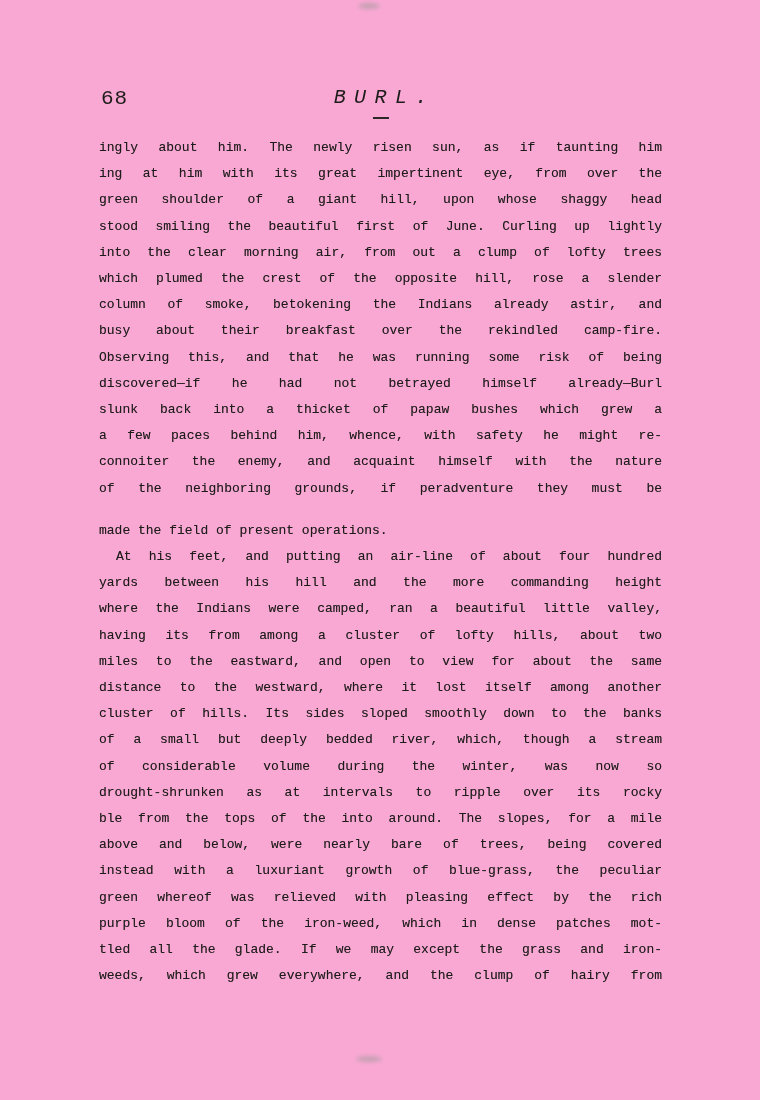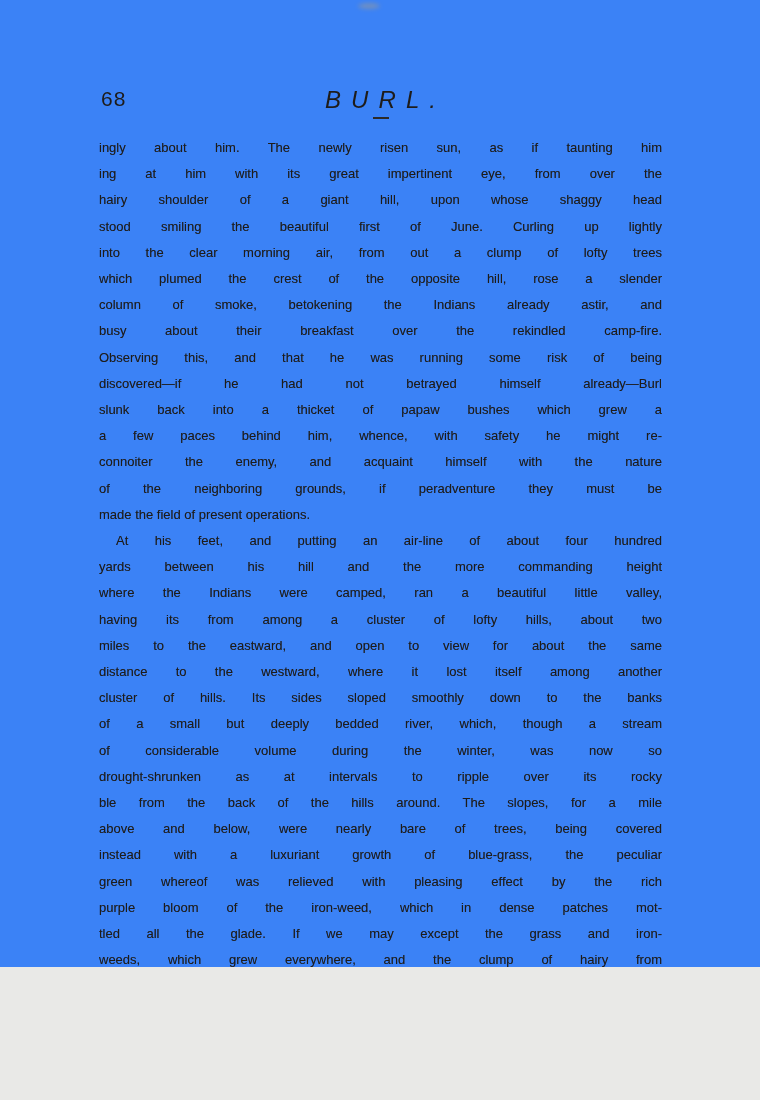--- a/index.html
+++ b/index.html
@@ -1,23 +1,23 @@
 <!DOCTYPE html>
 <html><head>
 <meta charset="utf-8">
 <style>
   html, body { margin: 0; padding: 0; background: #e9e9e7; }
   .page {
     position: relative;
     width: 760px;
-    height: 967px;
-    background: #3b82f6;
+    height: 1100px;
+    background: #f9a8d4;
     outline: 1px solid #cfcfcd;
     overflow: hidden;
-    font-family: Liberation Sans, sans-serif;
+    font-family: Liberation Mono, monospace;
     color: #1e1c1a;
   }
   .scan-artifact {
     position: absolute;
     background: #9a9a96;
     border-radius: 50%;
     filter: blur(2px);
     opacity: 0.55;
   }
   .artifact-top { left: 358px; top: 3px; width: 22px; height: 6px; }
@@ -35,63 +35,63 @@
   .page-number {
     position: absolute;
     left: 2px;
     top: 1px;
     font-size: 21px;
     letter-spacing: 1px;
   }
   .head-title {
     text-align: center;
     font-style: italic;
-    font-size: 24px;
+    font-size: 20px;
     letter-spacing: 0.42em;
     padding-left: 0.42em; 
   }
   .head-rule {
     width: 16px;
     height: 2px;
     background: #2c2a28;
     margin: 5px auto 0 auto;
   }
   .page-body {
     margin-top: 16px;
     font-size: 13px;
     line-height: 26.2px;
     text-shadow: 0 0 0.5px rgba(30, 28, 26, 0.45);
   }
   .paragraph { margin: 0; }
   .line {
     text-align: justify;
     text-align-last: justify;
   }
-  .line.last { text-align-last: left; }
+  .line.last { text-align-last: left; margin-top: 16px; }
   .line.indent { text-indent: 17px; }
 </style>
 </head>
 <body>
 
 <div class="page">
   <div class="scan-artifact artifact-top"></div>
   <div class="scan-artifact artifact-bottom"></div>
 
   <div class="text-block">
     <div class="running-head">
       <span class="page-number">68</span>
       <div class="head-title">BURL.</div>
     </div>
     <div class="head-rule"></div>
 
     <div class="page-body">
         <div class="paragraph">
           <div class="line">ingly about him.  The newly risen sun, as if taunting him</div>
           <div class="line">ing at him with its great impertinent eye, from over the</div>
-          <div class="line">hairy shoulder of a giant hill, upon whose shaggy head</div>
+          <div class="line">green shoulder of a giant hill, upon whose shaggy head</div>
           <div class="line">stood smiling the beautiful first of June.  Curling up lightly</div>
           <div class="line">into the clear morning air, from out a clump of lofty trees</div>
           <div class="line">which plumed the crest of the opposite hill, rose a slender</div>
           <div class="line">column of smoke, betokening the Indians already astir, and</div>
           <div class="line">busy about their breakfast over the rekindled camp-fire.</div>
           <div class="line">Observing this, and that he was running some risk of being</div>
           <div class="line">discovered—if he had not betrayed himself already—Burl</div>
           <div class="line">slunk back into a thicket of papaw bushes which grew a</div>
           <div class="line">a few paces behind him, whence, with safety he might re-</div>
           <div class="line">connoiter the enemy, and acquaint himself with the nature</div>
@@ -102,21 +102,21 @@
           <div class="line indent">At his feet, and putting an air-line of about four hundred</div>
           <div class="line">yards between his hill and the more commanding height</div>
           <div class="line">where the Indians were camped, ran a beautiful little valley,</div>
           <div class="line">having its from among a cluster of lofty hills, about two</div>
           <div class="line">miles to the eastward, and open to view for about the same</div>
           <div class="line">distance to the westward, where it lost itself among another</div>
           <div class="line">cluster of hills.  Its sides sloped smoothly down to the banks</div>
           <div class="line">of a small but deeply bedded river, which, though a stream</div>
           <div class="line">of considerable volume during the winter, was now so</div>
           <div class="line">drought-shrunken as at intervals to ripple over its rocky</div>
-          <div class="line">ble from the back of the hills around.  The slopes, for a mile</div>
+          <div class="line">ble from the tops of the into around.  The slopes, for a mile</div>
           <div class="line">above and below, were nearly bare of trees, being covered</div>
           <div class="line">instead with a luxuriant growth of blue-grass, the peculiar</div>
           <div class="line">green whereof was relieved with pleasing effect by the rich</div>
           <div class="line">purple bloom of the iron-weed, which in dense patches mot-</div>
           <div class="line">tled all the glade.  If we may except the grass and iron-</div>
           <div class="line">weeds, which grew everywhere, and the clump of hairy from</div>
         </div>
       </div>
   </div>
 </div>

